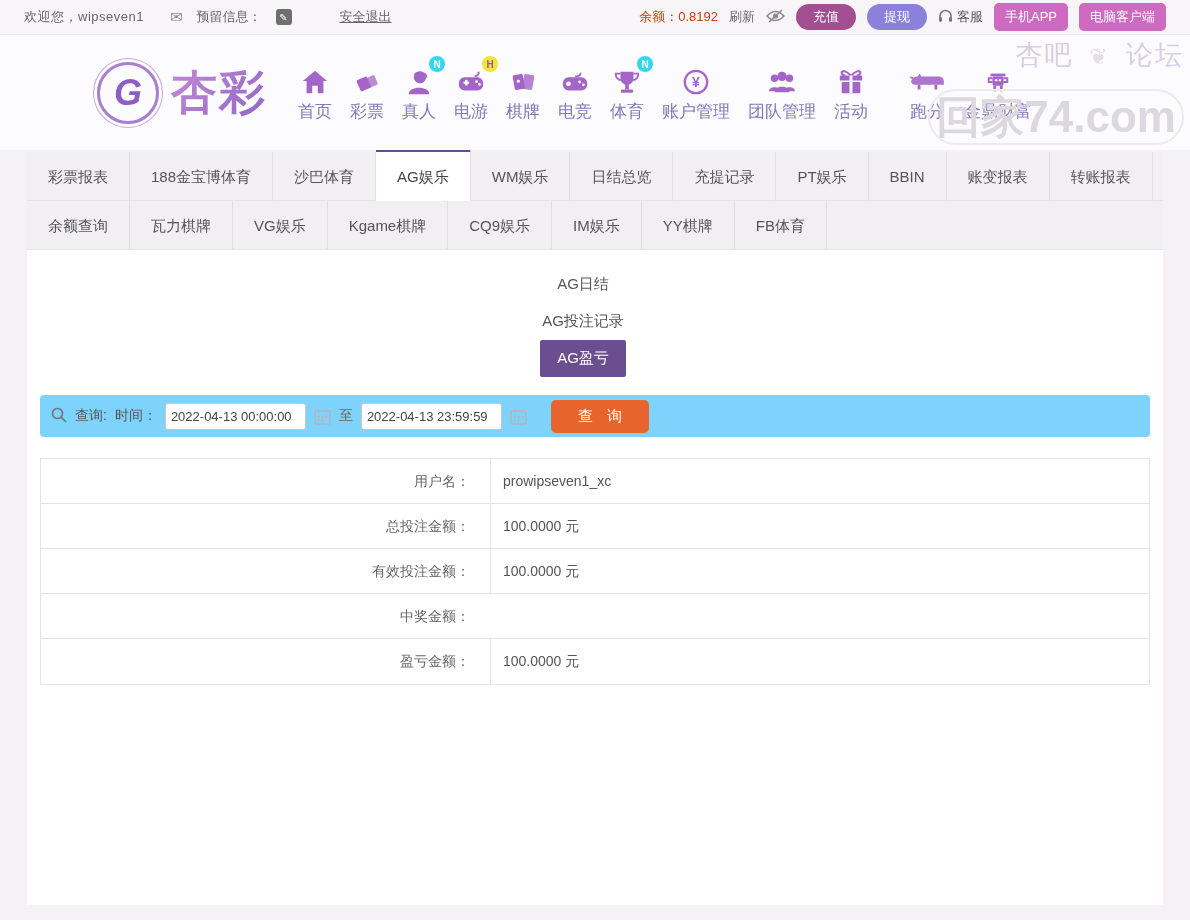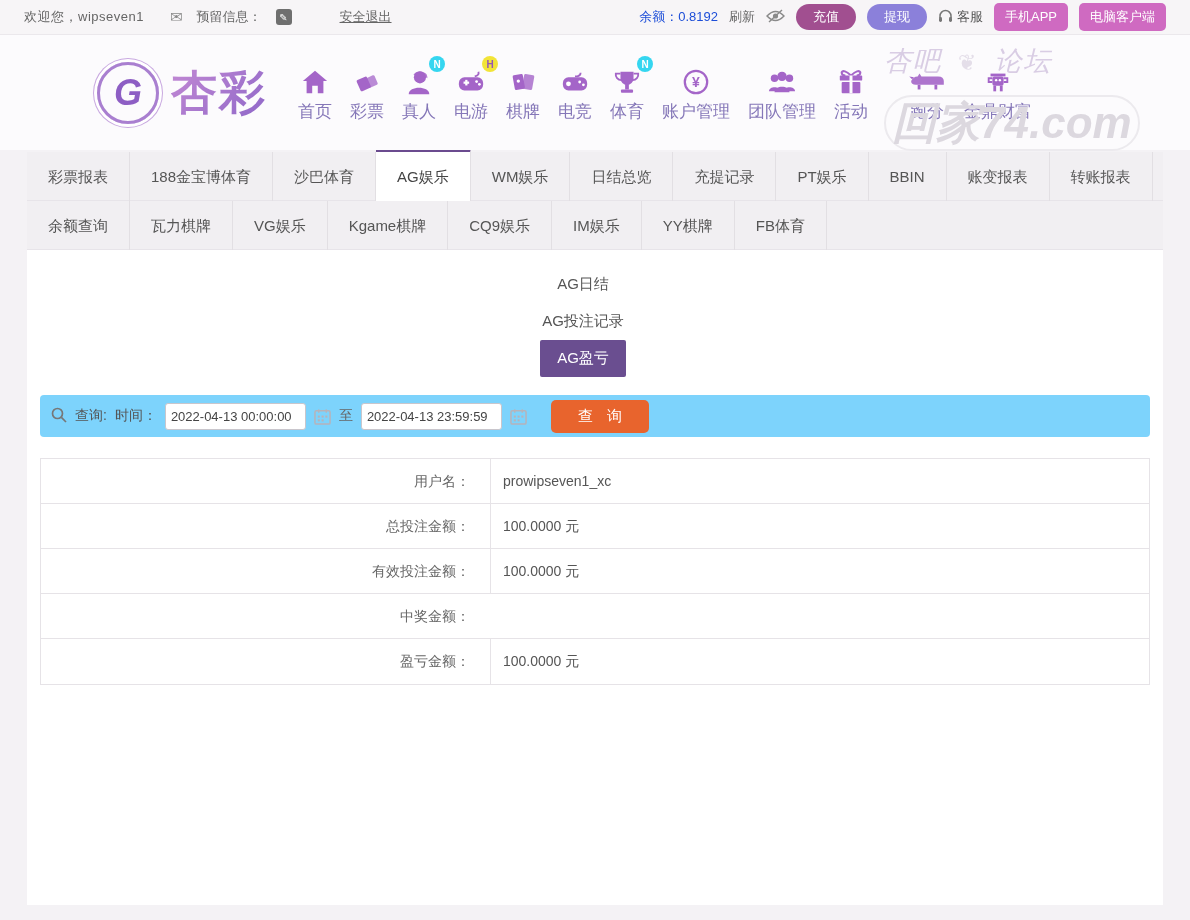--- a/index.html
+++ b/index.html
@@ -19,21 +19,21 @@
   .tb-left, .tb-right { display:flex; align-items:center;justify-content:center; }
   .tb-left > * { margin-right:14px; }
   .welcome { letter-spacing:.5px; }
   .env-icon { color:#8a8a8a; font-size:15px; cursor:pointer; margin-left:12px; }
   .edit-box {
     display:inline-flex; width:16px; height:16px; background:#6f6f6f; border-radius:3px;
     color:#fff; font-size:10px; align-items:center; justify-content:center; cursor:pointer;
   }
   .logout { color:#666; text-decoration:underline; cursor:pointer; margin-left:34px; }
   .tb-right > * { margin-left:11px; }
-  .balance { color:#1d4ed8; }
+  .balance { color:#c2410c; }
   .refresh { color:#666; cursor:pointer; }
   .icon-svg { display:inline-block; vertical-align:middle; }
   .pill-btn {
     border:none; color:#fff; font-size:13px; cursor:pointer;
     padding:4px 17px; border-radius:13px; font-family:inherit;
   }
   .btn-deposit { background:#a14f90; }
   .btn-withdraw { background:#8b80da; }
   .service { display:inline-flex; align-items:center; color:#555; cursor:pointer; }
   .service svg { margin-right:4px; }
@@ -67,22 +67,22 @@
   .nav-item .icon-wrap { position:relative; height:34px; display:flex; align-items:flex-end; color:#a465c8; }
   .nav-item .label { font-size:17px; color:#8577b8; margin-top:4px; white-space:nowrap; }
   .badge {
     position:absolute; top:-6px; right:-12px; width:16px; height:16px; border-radius:50%;
     font-size:10px; font-weight:bold; display:flex; align-items:center; justify-content:center;
   }
   .badge-n { background:#35d6f0; color:#fff; }
   .badge-h { background:#f2e438; color:#9457b5; }
   .nav-gap { margin-left:22px; }
   .watermark {
-    position:absolute; right:6px; top:12px; width:300px; text-align:left;
-    pointer-events:none; z-index:5; line-height:1.1;font-style:italic;
+    position:absolute; right:6px; top:6px; width:300px; text-align:right;
+    pointer-events:none; z-index:5; line-height:1.1;
   }
   .wm-line1 { font-size:27px; color:#d9cde4; letter-spacing:2px; }
   .wm-flourish { color:#e4dee9; font-size:22px; margin:0 16px; }
   .wm-line2 {
     font-size:44px; font-weight:bold; color:#dcd8df; margin-top:18px;
     border:2px solid #eceaee; border-radius:28px; padding:2px 6px; display:inline-block;
   }
   
   .card { margin:2px 27px 0; background:#fff; min-height:753px; }
   .tabs-row {

